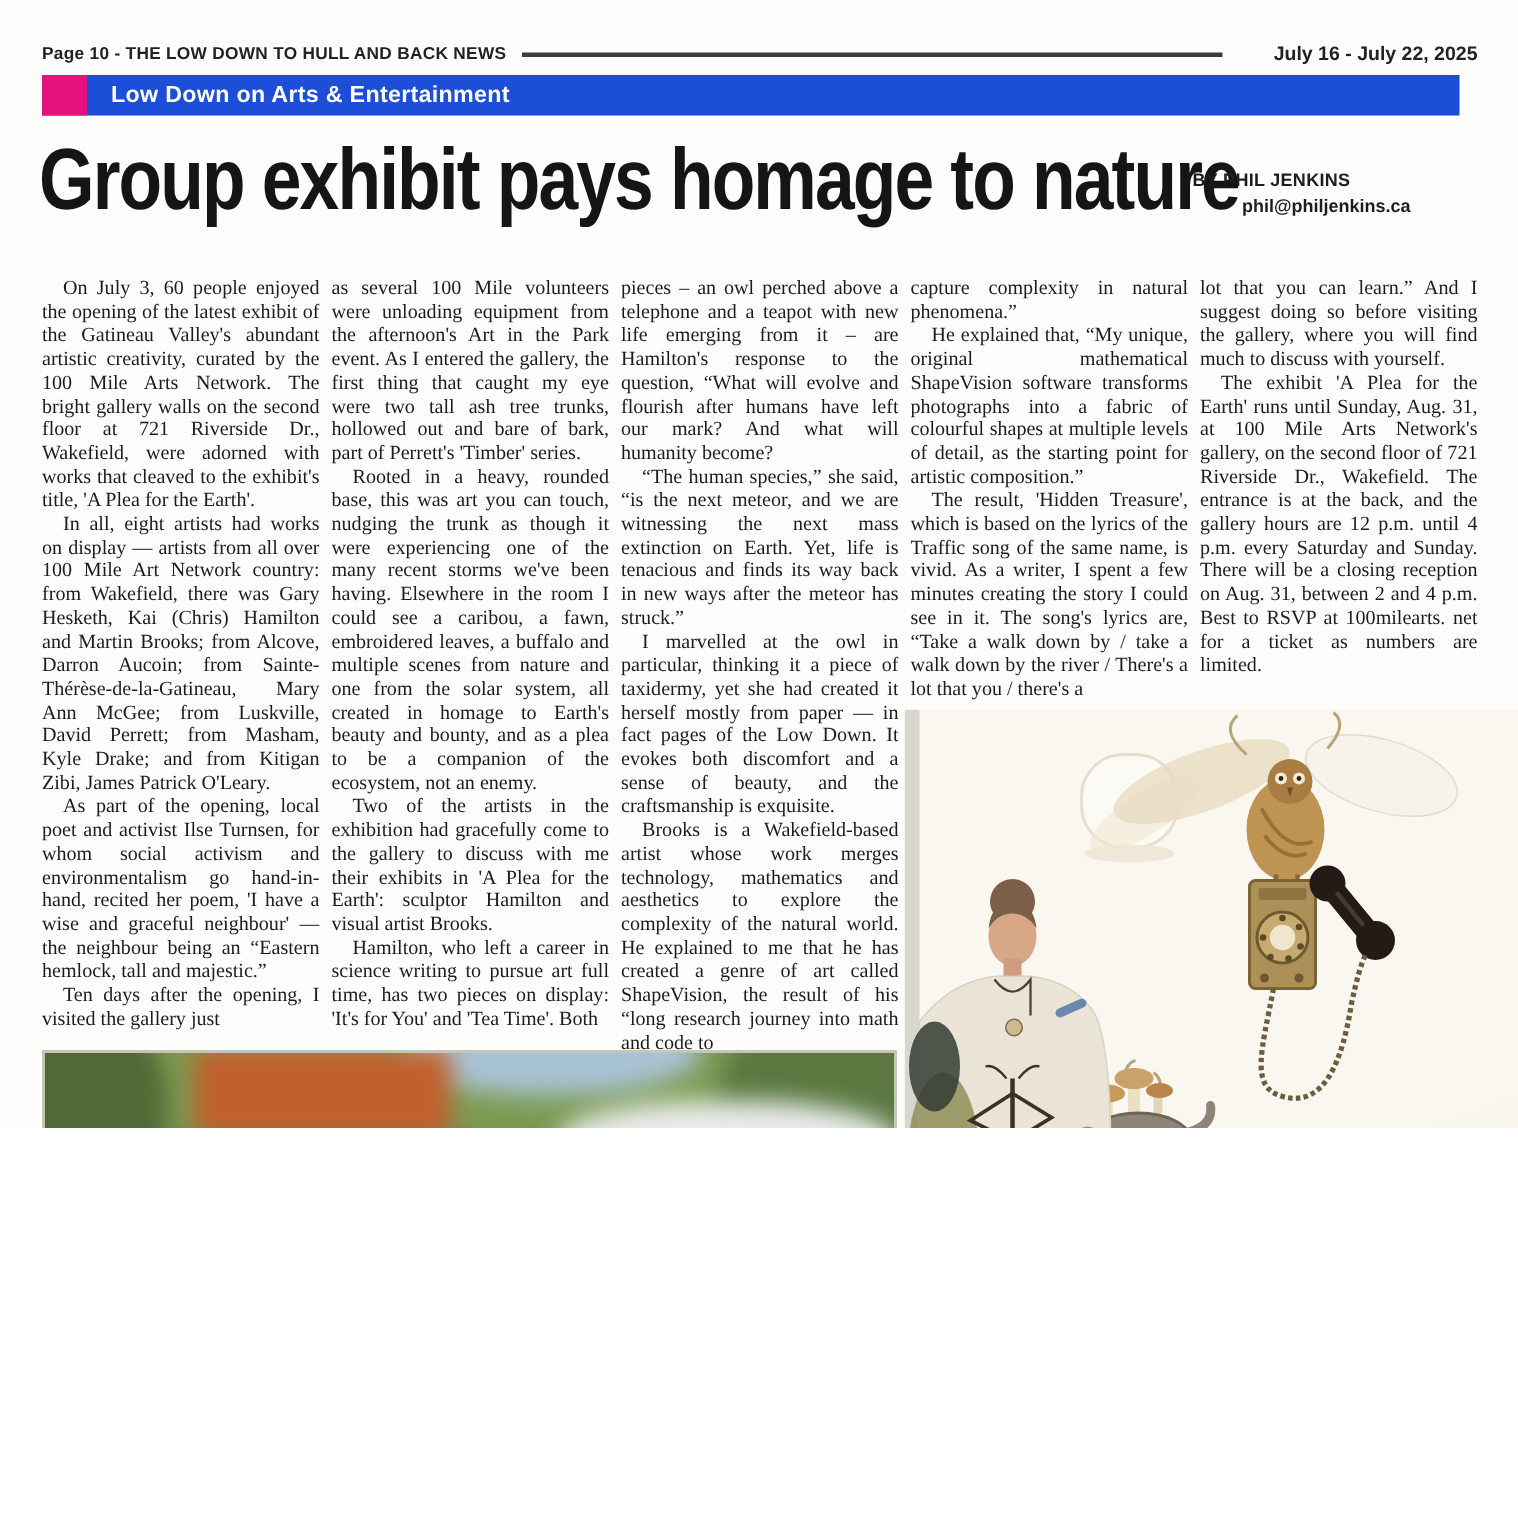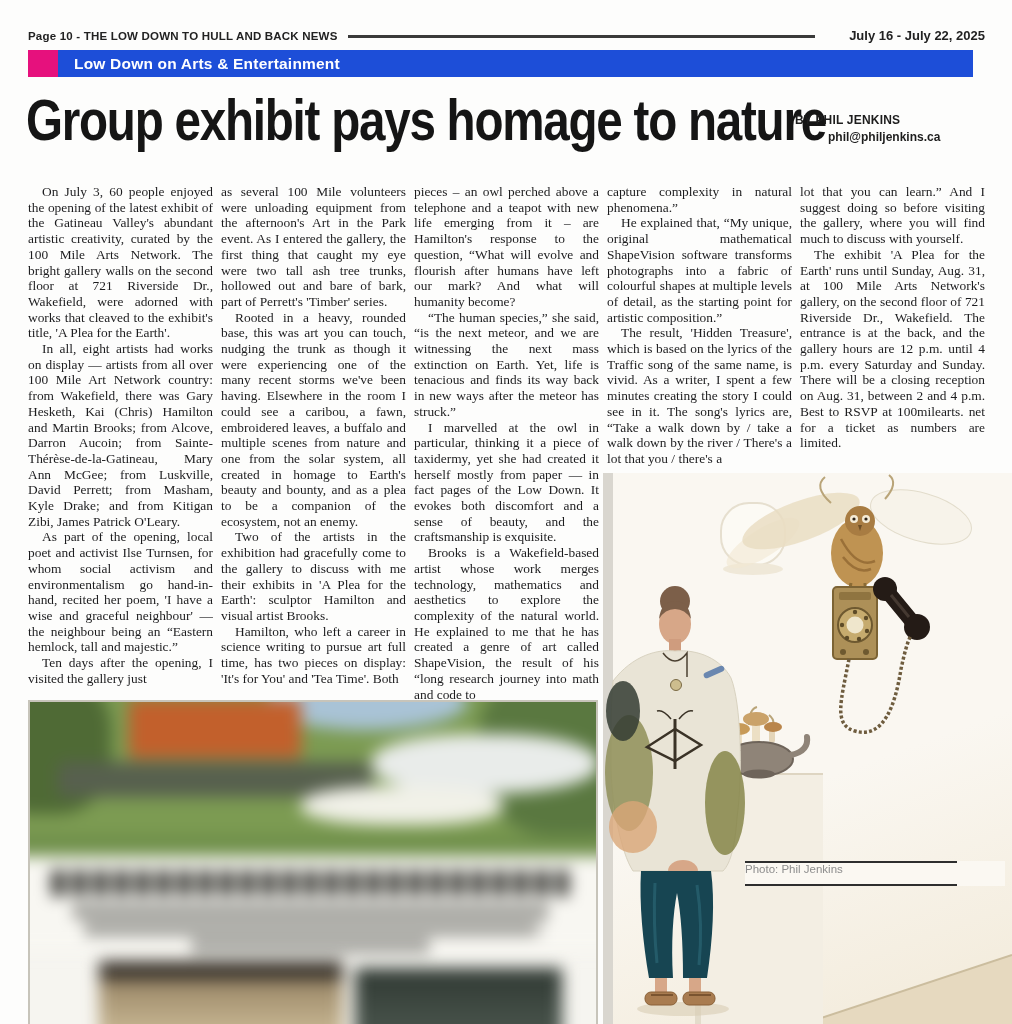--- a/index.html
+++ b/index.html
@@ -1,16 +1,16 @@
 <!DOCTYPE html>
 <html lang="en"><head>
 <meta charset="utf-8">
 <style>
   html,body{margin:0;padding:0;background:#ffffff;}
-  .page{position:relative;width:1012px;height:1024px;background:#fdfdfc;overflow:hidden;
+  .page{position:relative;width:1012px;height:752px;background:#fdfdfc;overflow:hidden;
         font-family:"Liberation Sans",sans-serif;color:#1a1a1a;}
 
   
   .masthead{position:absolute;left:28px;top:28px;width:957px;display:flex;align-items:center;}
   .masthead .mh-left{font-size:11.5px;font-weight:bold;letter-spacing:.2px;white-space:nowrap;color:#222;}
   .masthead .mh-rule{flex:1;height:3px;background:#3a3a3a;margin:2px 34px 0 10px;}
   .masthead .mh-right{font-size:13px;font-weight:bold;white-space:nowrap;color:#222;}
 
   
   .section-bar{position:absolute;left:28px;top:50px;width:945px;height:27px;background:#1d4ed8;}

